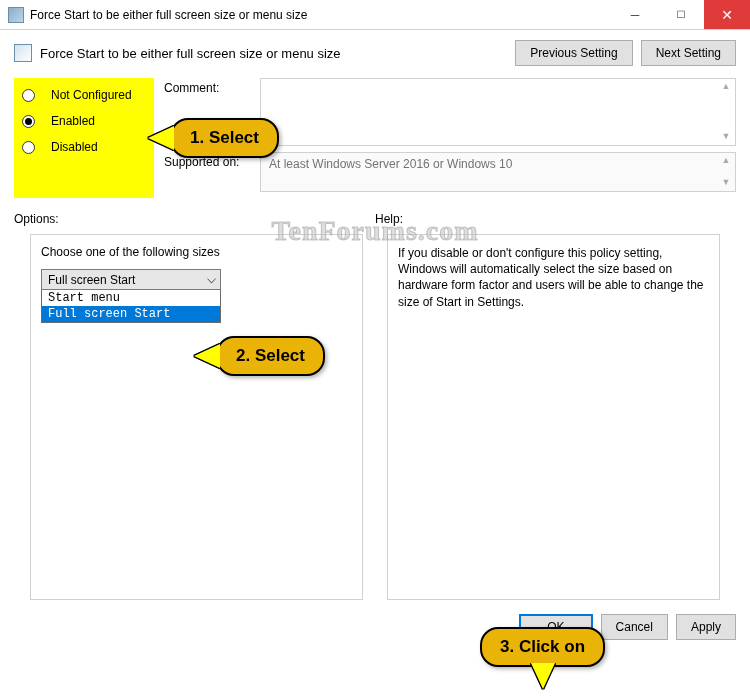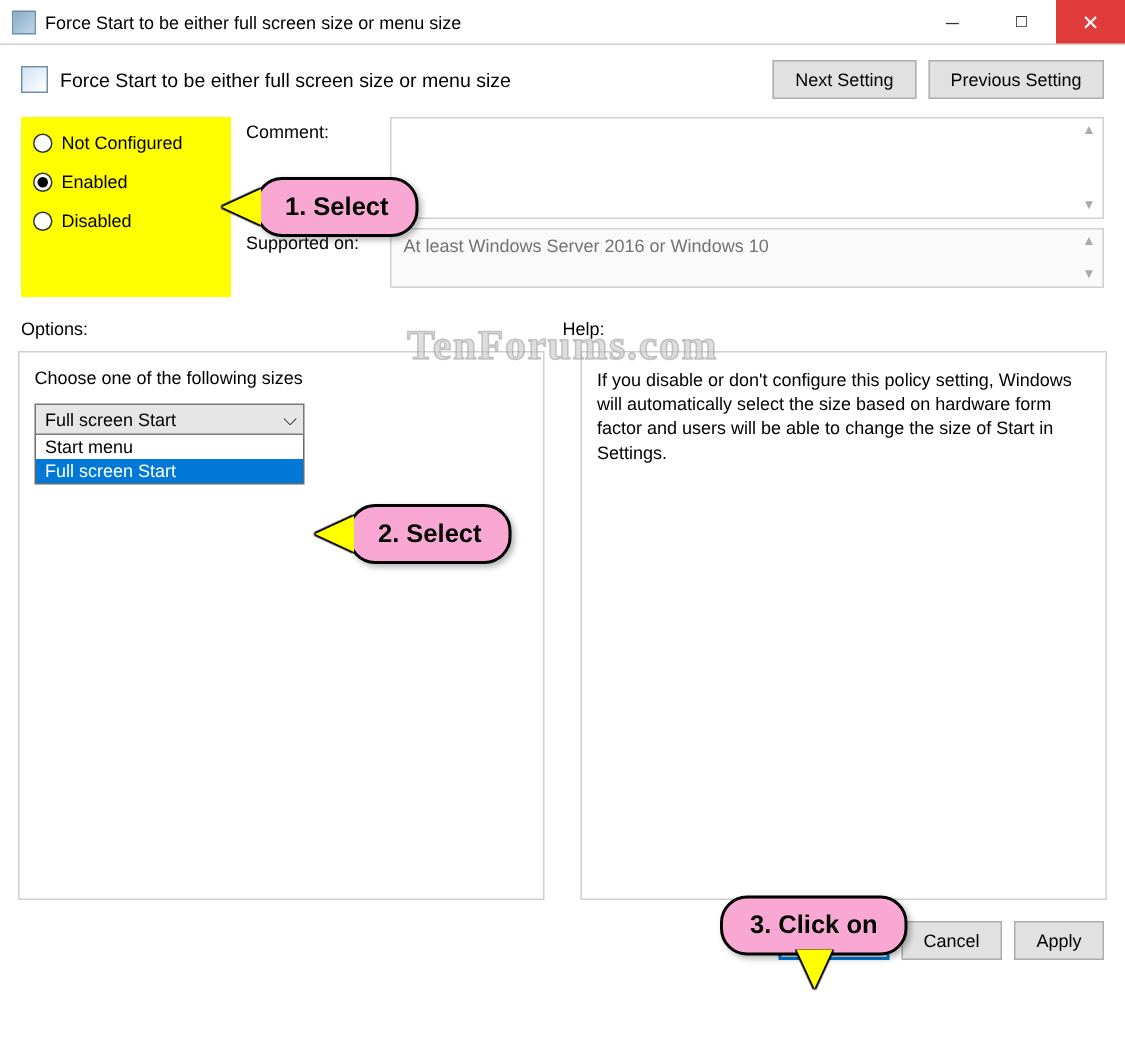--- a/index.html
+++ b/index.html
@@ -19,60 +19,60 @@
 
 .header { padding: 10px 14px 12px; display: flex; align-items: center; }
 .header .icon { width: 18px; height: 18px; margin-right: 8px; background: linear-gradient(135deg,#cfe3f2 0%,#fff 100%); border: 1px solid #6a8fa8; }
 .header .title { flex: 1; font-size: 13px; }
 .header .navbtns { display: flex; gap: 8px; }
 .btn { background: #e1e1e1; border: 1px solid #adadad; padding: 5px 14px; font-size: 12px; cursor: pointer; }
 
 
 .cfg { display: flex; padding: 0 14px; }
 .radios { width: 140px; background: #ffff00; padding: 4px 6px; }
-.radio { display: flex; align-items: center; padding: 6px 2px; gap: 6px; }
+.radio { display: flex; align-items: center; padding: 6px 2px; gap: 16px; }
 .radio .circle { width: 13px; height: 13px; border: 1px solid #333; border-radius: 50%; position: relative; background: #fff; }
 .radio.selected .circle::after { content: ""; position: absolute; top: 2px; left: 2px; width: 7px; height: 7px; background: #000; border-radius: 50%; }
 .fields { flex: 1; padding-left: 10px; }
 .field-row { display: flex; margin-bottom: 6px; }
 .field-row .lbl { width: 96px; padding-top: 3px; }
 .comment-box { flex: 1; height: 68px; border: 1px solid #d0d0d0; background: #fff; position: relative; }
 .supported-box { flex: 1; height: 40px; border: 1px solid #d0d0d0; background: #fafafa; padding: 4px 8px; color: #737373; position: relative; }
 .scroll-arr { position: absolute; right: 3px; width: 12px; height: 12px; color: #aaa; font-size: 9px; text-align: center; }
 .scroll-arr.up { top: 2px; }
 .scroll-arr.dn { bottom: 2px; }
 .scroll-arr.up::before { content: "▲"; }
 .scroll-arr.dn::before { content: "▼"; }
 
 
 .section-split { display: flex; padding: 14px 14px 0; }
 .section-split .lbl { flex: 1; }
-.panels { display: flex; padding: 8px 12px 0; gap: 24px; height: 374px; }
+.panels { display: flex; padding: 8px 30px 0; gap: 24px; height: 374px; }
 .panel { flex: 1; border: 1px solid #d0d0d0; background: #fff; padding: 10px; position: relative; overflow: hidden; }
 
 
 .opt-label { margin-bottom: 10px; }
 .dropdown { position: relative; width: 180px; }
 .dd-btn { border: 1px solid #7a7a7a; background: #e6e6e6; padding: 2px 18px 2px 6px; position: relative; height: 21px; display: flex; align-items: center; }
 .dd-btn::after { content: "⌵"; position: absolute; right: 4px; top: 2px; font-size: 12px; }
 .dd-list { border: 1px solid #6a6a6a; background: #fff; margin-top: -1px; }
-.dd-item { padding: 1px 6px; }
+.dd-item { padding: 1px 6px; font-family: Liberation Mono, monospace; }
 .dd-item.hl { background: #0078d7; color: #fff; }
 
 
 .help-text { line-height: 1.35; }
 .help-text p { margin-bottom: 12px; }
 
 
 .dlgbtns { display: flex; justify-content: flex-end; gap: 8px; padding: 14px; }
 .btn.primary { border: 2px solid #0078d7; padding: 3px 26px; }
 
 
 .callout { position: absolute; pointer-events: none; }
-.bubble { background: #f9a8d4; border: 2px solid #000; border-radius: 18px; padding: 8px 18px; font-weight: bold; font-size: 17px; font-family: Arial, sans-serif; box-shadow: 2px 2px 4px rgba(0,0,0,0.3); white-space: nowrap; }
+.bubble { background: #eab308; border: 2px solid #000; border-radius: 18px; padding: 8px 18px; font-weight: bold; font-size: 17px; font-family: Arial, sans-serif; box-shadow: 2px 2px 4px rgba(0,0,0,0.3); white-space: nowrap; }
 .tail { width: 0; height: 0; position: absolute; }
 
 .tail.left { border-top: 12px solid transparent; border-bottom: 12px solid transparent; border-right: 26px solid #ffff00; left: -22px; top: 50%; margin-top: -12px; filter: drop-shadow(-1px 0 0 #000) drop-shadow(0 -1px 0 #000) drop-shadow(0 1px 0 #000); }
 
 .tail.down { border-left: 12px solid transparent; border-right: 12px solid transparent; border-top: 26px solid #ffff00; bottom: -22px; left: 50%; margin-left: -12px; filter: drop-shadow(0 1px 0 #000) drop-shadow(-1px 0 0 #000) drop-shadow(1px 0 0 #000); }
 
 .wm { position: absolute; top: 215px; left: 0; width: 100%; text-align: center; font-size: 28px; font-weight: bold; color: rgba(200,200,200,0.6); -webkit-text-stroke: 1px rgba(150,150,150,0.5); letter-spacing: 1px; pointer-events: none; font-family: Liberation Serif, serif; }
 </style>
 </head>
 <body>
@@ -84,22 +84,22 @@
     <div class="min"></div>
     <div class="max"></div>
     <div class="close"></div>
   </div>
 </div>
 
 <div class="header">
   <div class="icon"></div>
   <div class="title">Force Start to be either full screen size or menu size</div>
   <div class="navbtns">
+    <button class="btn">Previous Setting</button>
     <button class="btn">Next Setting</button>
-    <button class="btn">Previous Setting</button>
   </div>
 </div>
 
 <div class="cfg">
   <div class="radios">
     <div class="radio">
         <span class="circle"></span>
         <span>Not Configured</span>
       </div>
     <div class="radio selected">
@@ -158,20 +158,20 @@
   <button class="btn">Cancel</button>
   <button class="btn">Apply</button>
 </div>
 
 <div class="wm">TenForums.com</div>
 
 <div class="callout" style="top:118px; left:170px;">
   <div class="bubble">1. Select</div>
   <div class="tail left"></div>
 </div>
-<div class="callout" style="top:336px; left:232px;">
+<div class="callout" style="top:336px; left:216px;">
   <div class="bubble">2. Select</div>
   <div class="tail left"></div>
 </div>
-<div class="callout" style="top:597px; left:480px;">
+<div class="callout" style="top:627px; left:480px;">
   <div class="bubble">3. Click on</div>
   <div class="tail down"></div>
 </div>
 
 </body></html>

